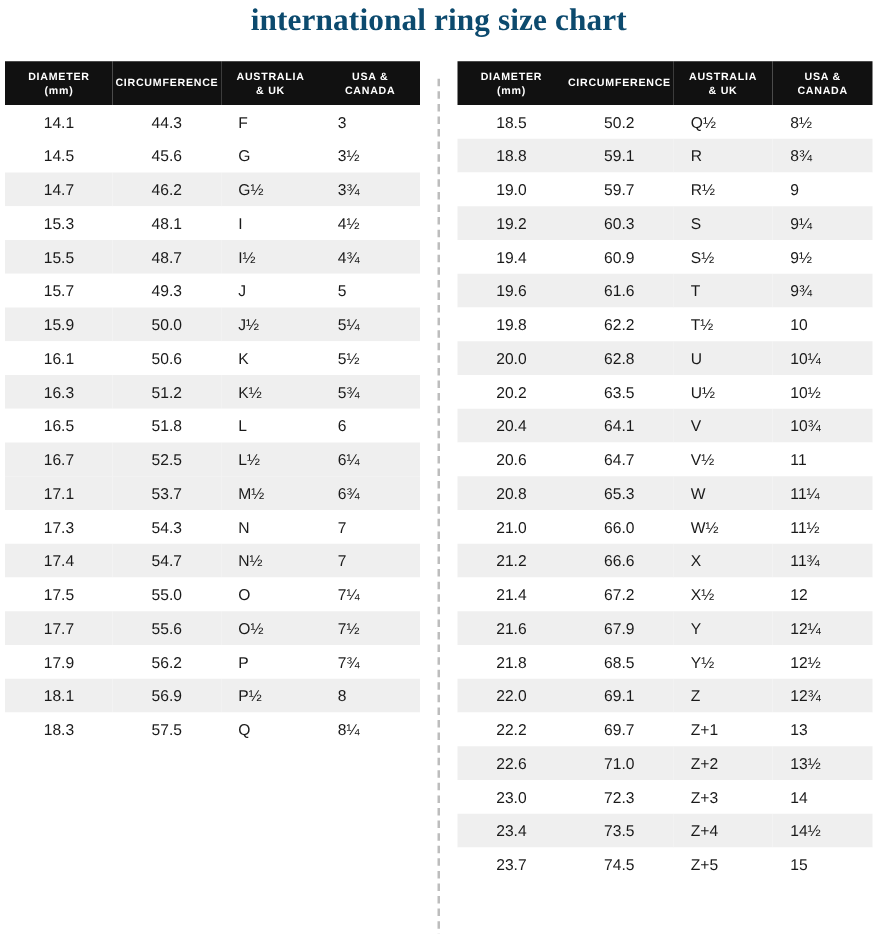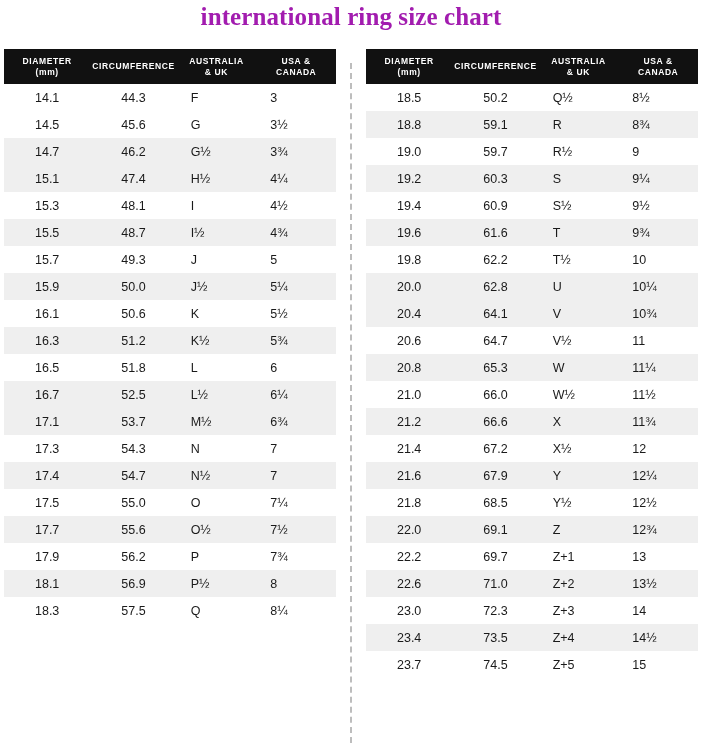--- a/index.html
+++ b/index.html
@@ -20,21 +20,21 @@
     position: relative;
     box-sizing: border-box;
   }
   .chart-title {
     text-align: center;
     font-family: "Liberation Serif", serif;
     font-weight: bold;
     font-size: 25px;
     letter-spacing: 0.1px;
     margin: 3px 0 6px 0;
-    color: #a21caf;
+    color: #0c4a6e;
   }
   .tables {
     display: flex;
     flex-direction: row;
     align-items: flex-start;
     justify-content: space-between;
     padding: 0 4px;
     box-sizing: border-box;
   }
   .divider {
@@ -146,26 +146,20 @@
             <td class="c-circ">45.6</td>
             <td class="c-auk">G</td>
             <td class="c-usa">3½</td>
           </tr>
           <tr class="even">
             <td class="c-diam">14.7</td>
             <td class="c-circ">46.2</td>
             <td class="c-auk">G½</td>
             <td class="c-usa">3¾</td>
           </tr>
-          <tr class="even">
-            <td class="c-diam">15.1</td>
-            <td class="c-circ">47.4</td>
-            <td class="c-auk">H½</td>
-            <td class="c-usa">4¼</td>
-          </tr>
           <tr class="odd">
             <td class="c-diam">15.3</td>
             <td class="c-circ">48.1</td>
             <td class="c-auk">I</td>
             <td class="c-usa">4½</td>
           </tr>
           <tr class="even">
             <td class="c-diam">15.5</td>
             <td class="c-circ">48.7</td>
             <td class="c-auk">I½</td>
@@ -330,20 +324,26 @@
             <td class="c-circ">62.2</td>
             <td class="c-auk">T½</td>
             <td class="c-usa">10</td>
           </tr>
           <tr class="even">
             <td class="c-diam">20.0</td>
             <td class="c-circ">62.8</td>
             <td class="c-auk">U</td>
             <td class="c-usa">10¼</td>
           </tr>
+          <tr class="odd">
+            <td class="c-diam">20.2</td>
+            <td class="c-circ">63.5</td>
+            <td class="c-auk">U½</td>
+            <td class="c-usa">10½</td>
+          </tr>
           <tr class="even">
             <td class="c-diam">20.4</td>
             <td class="c-circ">64.1</td>
             <td class="c-auk">V</td>
             <td class="c-usa">10¾</td>
           </tr>
           <tr class="odd">
             <td class="c-diam">20.6</td>
             <td class="c-circ">64.7</td>
             <td class="c-auk">V½</td>

